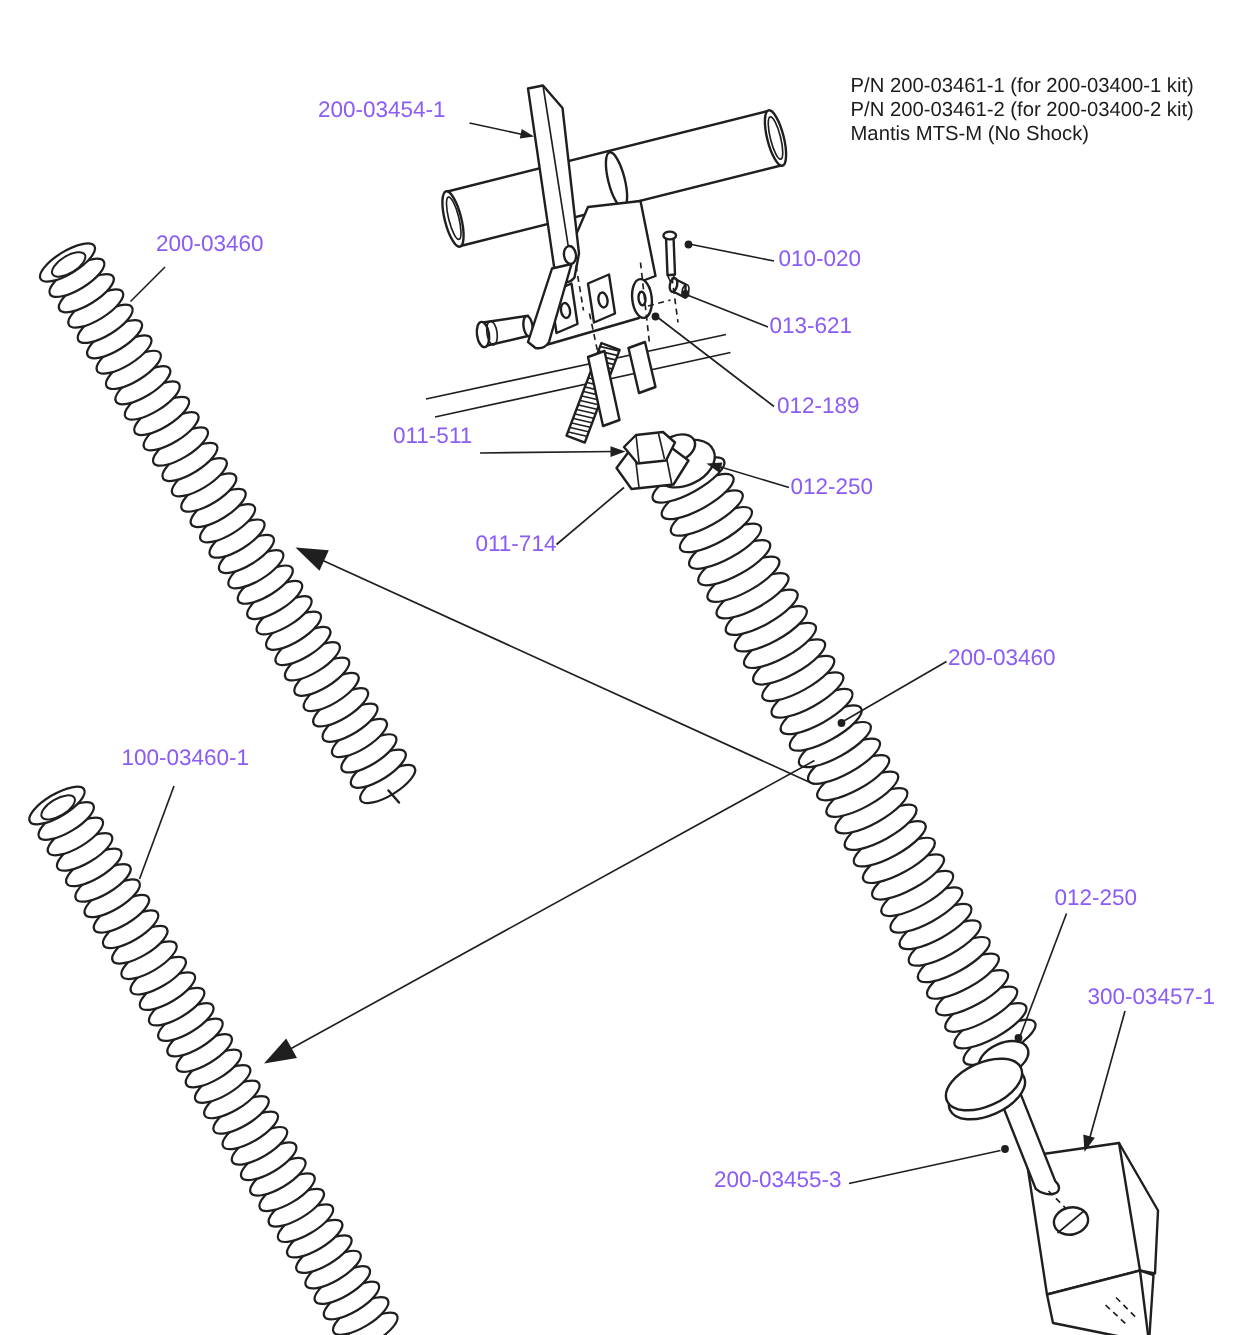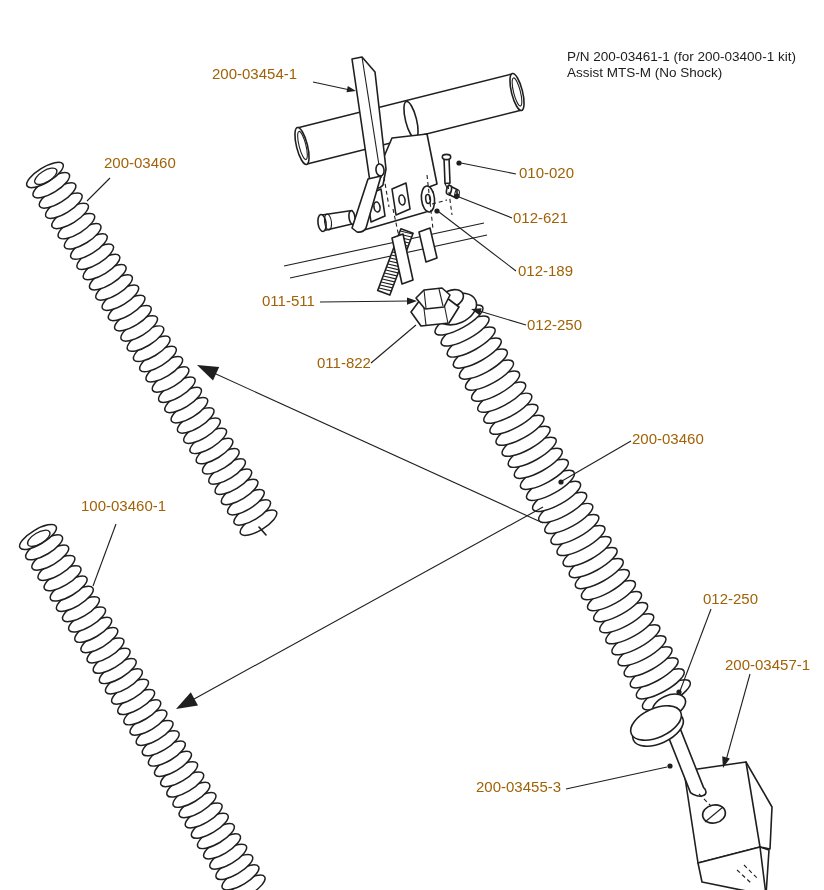--- a/index.html
+++ b/index.html
@@ -3,21 +3,21 @@
 <meta charset="utf-8">
 <style>
   html,body{margin:0;padding:0;background:#fff;}
   #canvas{position:relative;width:824px;height:890px;background:#ffffff;overflow:hidden;
           font-family:"Liberation Sans",sans-serif;margin-top:37px;}
   svg{position:absolute;left:0;top:0;}
   .ln{stroke:#1f1f1f;stroke-width:1.6;fill:none;stroke-linejoin:round;stroke-linecap:round;}
   .w{fill:#ffffff;}
   .thin{stroke:#1f1f1f;stroke-width:1.1;fill:none;}
   .dash{stroke:#1f1f1f;stroke-width:1.1;fill:none;stroke-dasharray:4 3;}
-  .lbl{position:absolute;font-size:15px;color:#a16207;white-space:nowrap;letter-spacing:0px;}
+  .lbl{position:absolute;font-size:15px;color:#8b5cf6;white-space:nowrap;letter-spacing:0px;}
   .title{position:absolute;left:567px;top:12px;font-size:13.5px;line-height:16px;color:#1c1c1c;white-space:nowrap;}
 </style>
 </head>
 <body>
 
 <div id="canvas">
 
 <svg width="824" height="890" viewBox="0 0 824 890">
 
   <g>
@@ -295,30 +295,31 @@
         <polygon points="417,264 407.0,267.7 407.0,260.5" fill="#1f1f1f"></polygon>
         <polygon points="471,272 481.6,271.3 479.6,278.2" fill="#1f1f1f"></polygon>
         <polygon points="723,731 722.2,719.3 729.9,721.5" fill="#1f1f1f"></polygon>
         <polygon points="197,328 219.2,329.9 213.0,343.5" fill="#1f1f1f"></polygon>
         <polygon points="176,672 190.8,655.3 198.0,668.4" fill="#1f1f1f"></polygon>
       </g>
 </svg>
 
 <div class="title">
   <div>P/N 200-03461-1 (for 200-03400-1 kit)</div>
-  <div>Assist MTS-M (No Shock)</div>
+  <div>P/N 200-03461-2 (for 200-03400-2 kit)</div>
+  <div>Mantis MTS-M (No Shock)</div>
 </div>
 
 <div class="lbl" style="left:212px;top:28px">200-03454-1</div>
 <div class="lbl" style="left:104px;top:117px">200-03460</div>
 <div class="lbl" style="left:519px;top:127px">010-020</div>
-<div class="lbl" style="left:513px;top:172px">012-621</div>
+<div class="lbl" style="left:513px;top:172px">013-621</div>
 <div class="lbl" style="left:518px;top:225px">012-189</div>
-<div class="lbl" style="left:262px;top:255px">011-511</div>
+<div class="lbl" style="left:262px;top:245px">011-511</div>
 <div class="lbl" style="left:527px;top:279px">012-250</div>
-<div class="lbl" style="left:317px;top:317px">011-822</div>
+<div class="lbl" style="left:317px;top:317px">011-714</div>
 <div class="lbl" style="left:632px;top:393px">200-03460</div>
 <div class="lbl" style="left:81px;top:460px">100-03460-1</div>
 <div class="lbl" style="left:703px;top:553px">012-250</div>
-<div class="lbl" style="left:725px;top:619px">200-03457-1</div>
+<div class="lbl" style="left:725px;top:619px">300-03457-1</div>
 <div class="lbl" style="left:476px;top:741px">200-03455-3</div>
 
 </div>
 
 </body></html>

